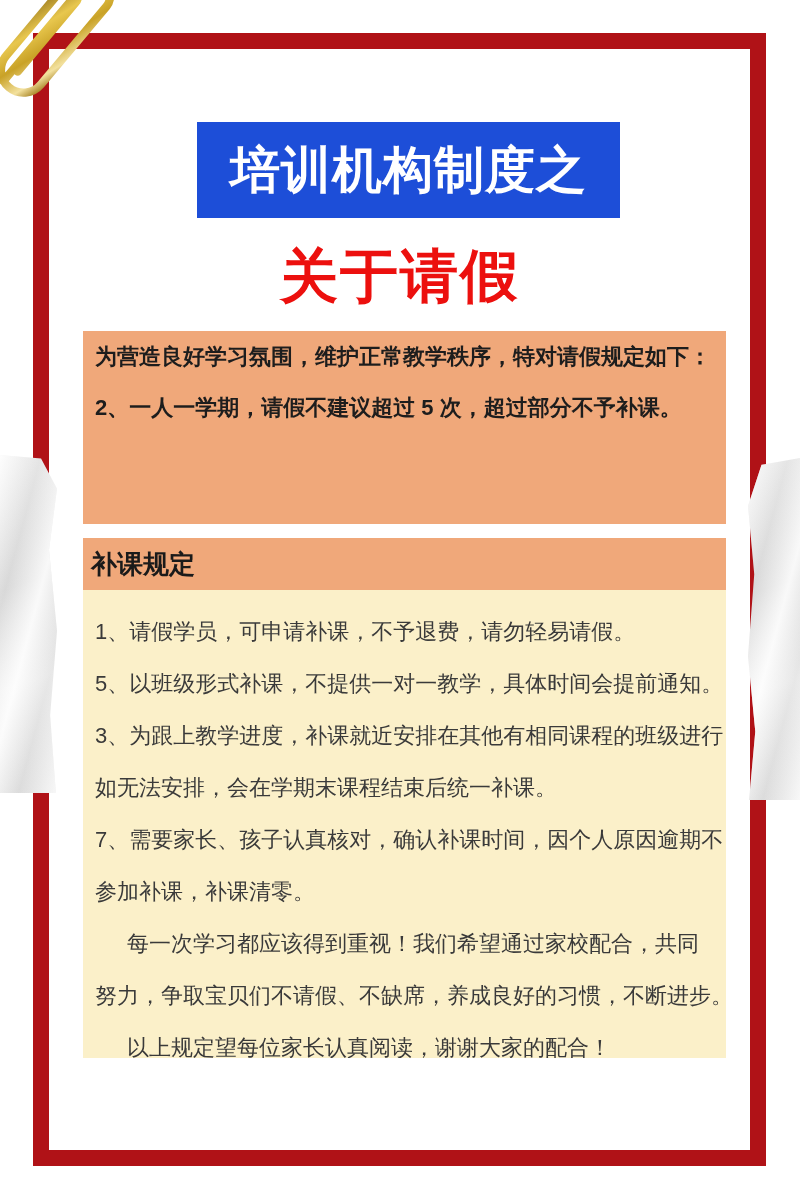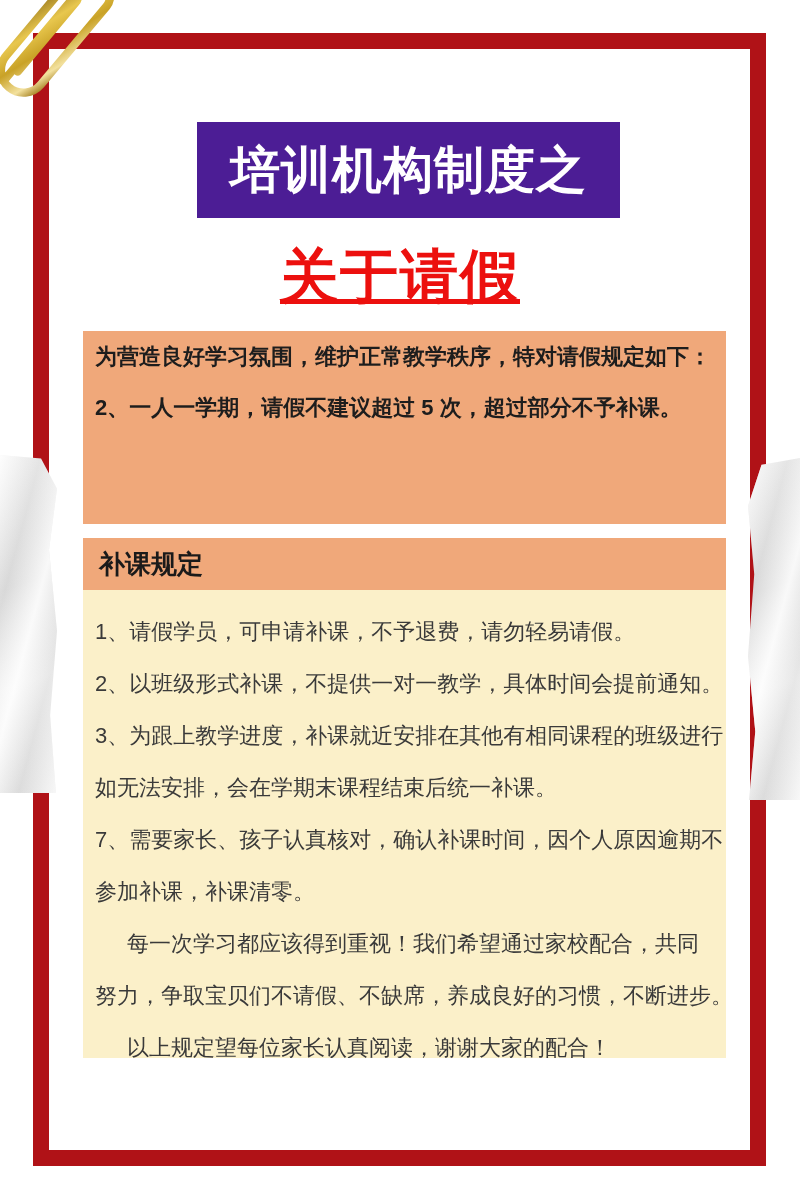--- a/index.html
+++ b/index.html
@@ -29,42 +29,42 @@
     clip-path:polygon(100% 0,26% 2%,0 14%,12% 34%,0 58%,14% 80%,2% 100%,100% 100%);
   }
   
   .paperclip{
     position:absolute;left:18px;top:-52px;width:76px;height:178px;
     transform:rotate(40deg);transform-origin:50% 50%;z-index:4;
   }
   
   .banner{
     position:absolute;left:197px;top:122px;width:423px;height:96px;
-    background:#4c1d95;display:flex;align-items:center;justify-content:center;
+    background:#1d4ed8;display:flex;align-items:center;justify-content:center;
     z-index:2;
   }
   .banner .txt{
     color:#ffffff;font-size:50px;font-weight:900;letter-spacing:1px;white-space:nowrap;
   }
   .subtitle{
     position:absolute;left:0;top:238px;width:800px;text-align:center;
-    color:#EC100E;font-size:58px;font-weight:900;letter-spacing:2px;z-index:2;text-decoration:underline;
+    color:#EC100E;font-size:58px;font-weight:900;letter-spacing:2px;z-index:2;
   }
   
   .intro-box{
     position:absolute;left:83px;top:331px;width:643px;height:193px;
     background:#F0A87A;box-sizing:border-box;padding:0 12px;overflow:hidden;z-index:2;
   }
   .intro-box .line{
     font-size:22px;font-weight:700;color:#1d1d1d;line-height:51px;white-space:nowrap;
   }
   
   .section-header{
     position:absolute;left:83px;top:538px;width:643px;height:52px;
-    background:#F0A87A;box-sizing:border-box;padding:0 16px;display:flex;align-items:center;
+    background:#F0A87A;box-sizing:border-box;padding:0 8px;display:flex;align-items:center;
     z-index:2;
   }
   .section-header .txt{font-size:26px;font-weight:700;color:#1a1a1a;}
   .section-body{
     position:absolute;left:83px;top:590px;width:643px;height:468px;
     background:#FBF0C9;box-sizing:border-box;padding:16px 12px;overflow:hidden;z-index:2;
   }
   .section-body .line{
     font-size:22px;color:#3a3a3a;line-height:52px;white-space:nowrap;
   }
@@ -103,21 +103,21 @@
   <div class="line">为营造良好学习氛围，维护正常教学秩序，特对请假规定如下：</div>
   <div class="line">2、一人一学期，请假不建议超过 5 次，超过部分不予补课。</div>
 </div>
 
 <div class="section-header">
   <span class="txt">补课规定</span>
 </div>
 
 <div class="section-body">
   <div class="line">1、请假学员，可申请补课，不予退费，请勿轻易请假。</div>
-  <div class="line">2、以班级形式补课，不提供一对一教学，具体时间会提前通知。</div>
+  <div class="line">5、以班级形式补课，不提供一对一教学，具体时间会提前通知。</div>
   <div class="line">3、为跟上教学进度，补课就近安排在其他有相同课程的班级进行，</div>
   <div class="line">如无法安排，会在学期末课程结束后统一补课。</div>
   <div class="line">7、需要家长、孩子认真核对，确认补课时间，因个人原因逾期不</div>
   <div class="line">参加补课，补课清零。</div>
   <div class="line indent">每一次学习都应该得到重视！我们希望通过家校配合，共同</div>
   <div class="line">努力，争取宝贝们不请假、不缺席，养成良好的习惯，不断进步。</div>
   <div class="line indent">以上规定望每位家长认真阅读，谢谢大家的配合！</div>
 </div>
 
 </body></html>

